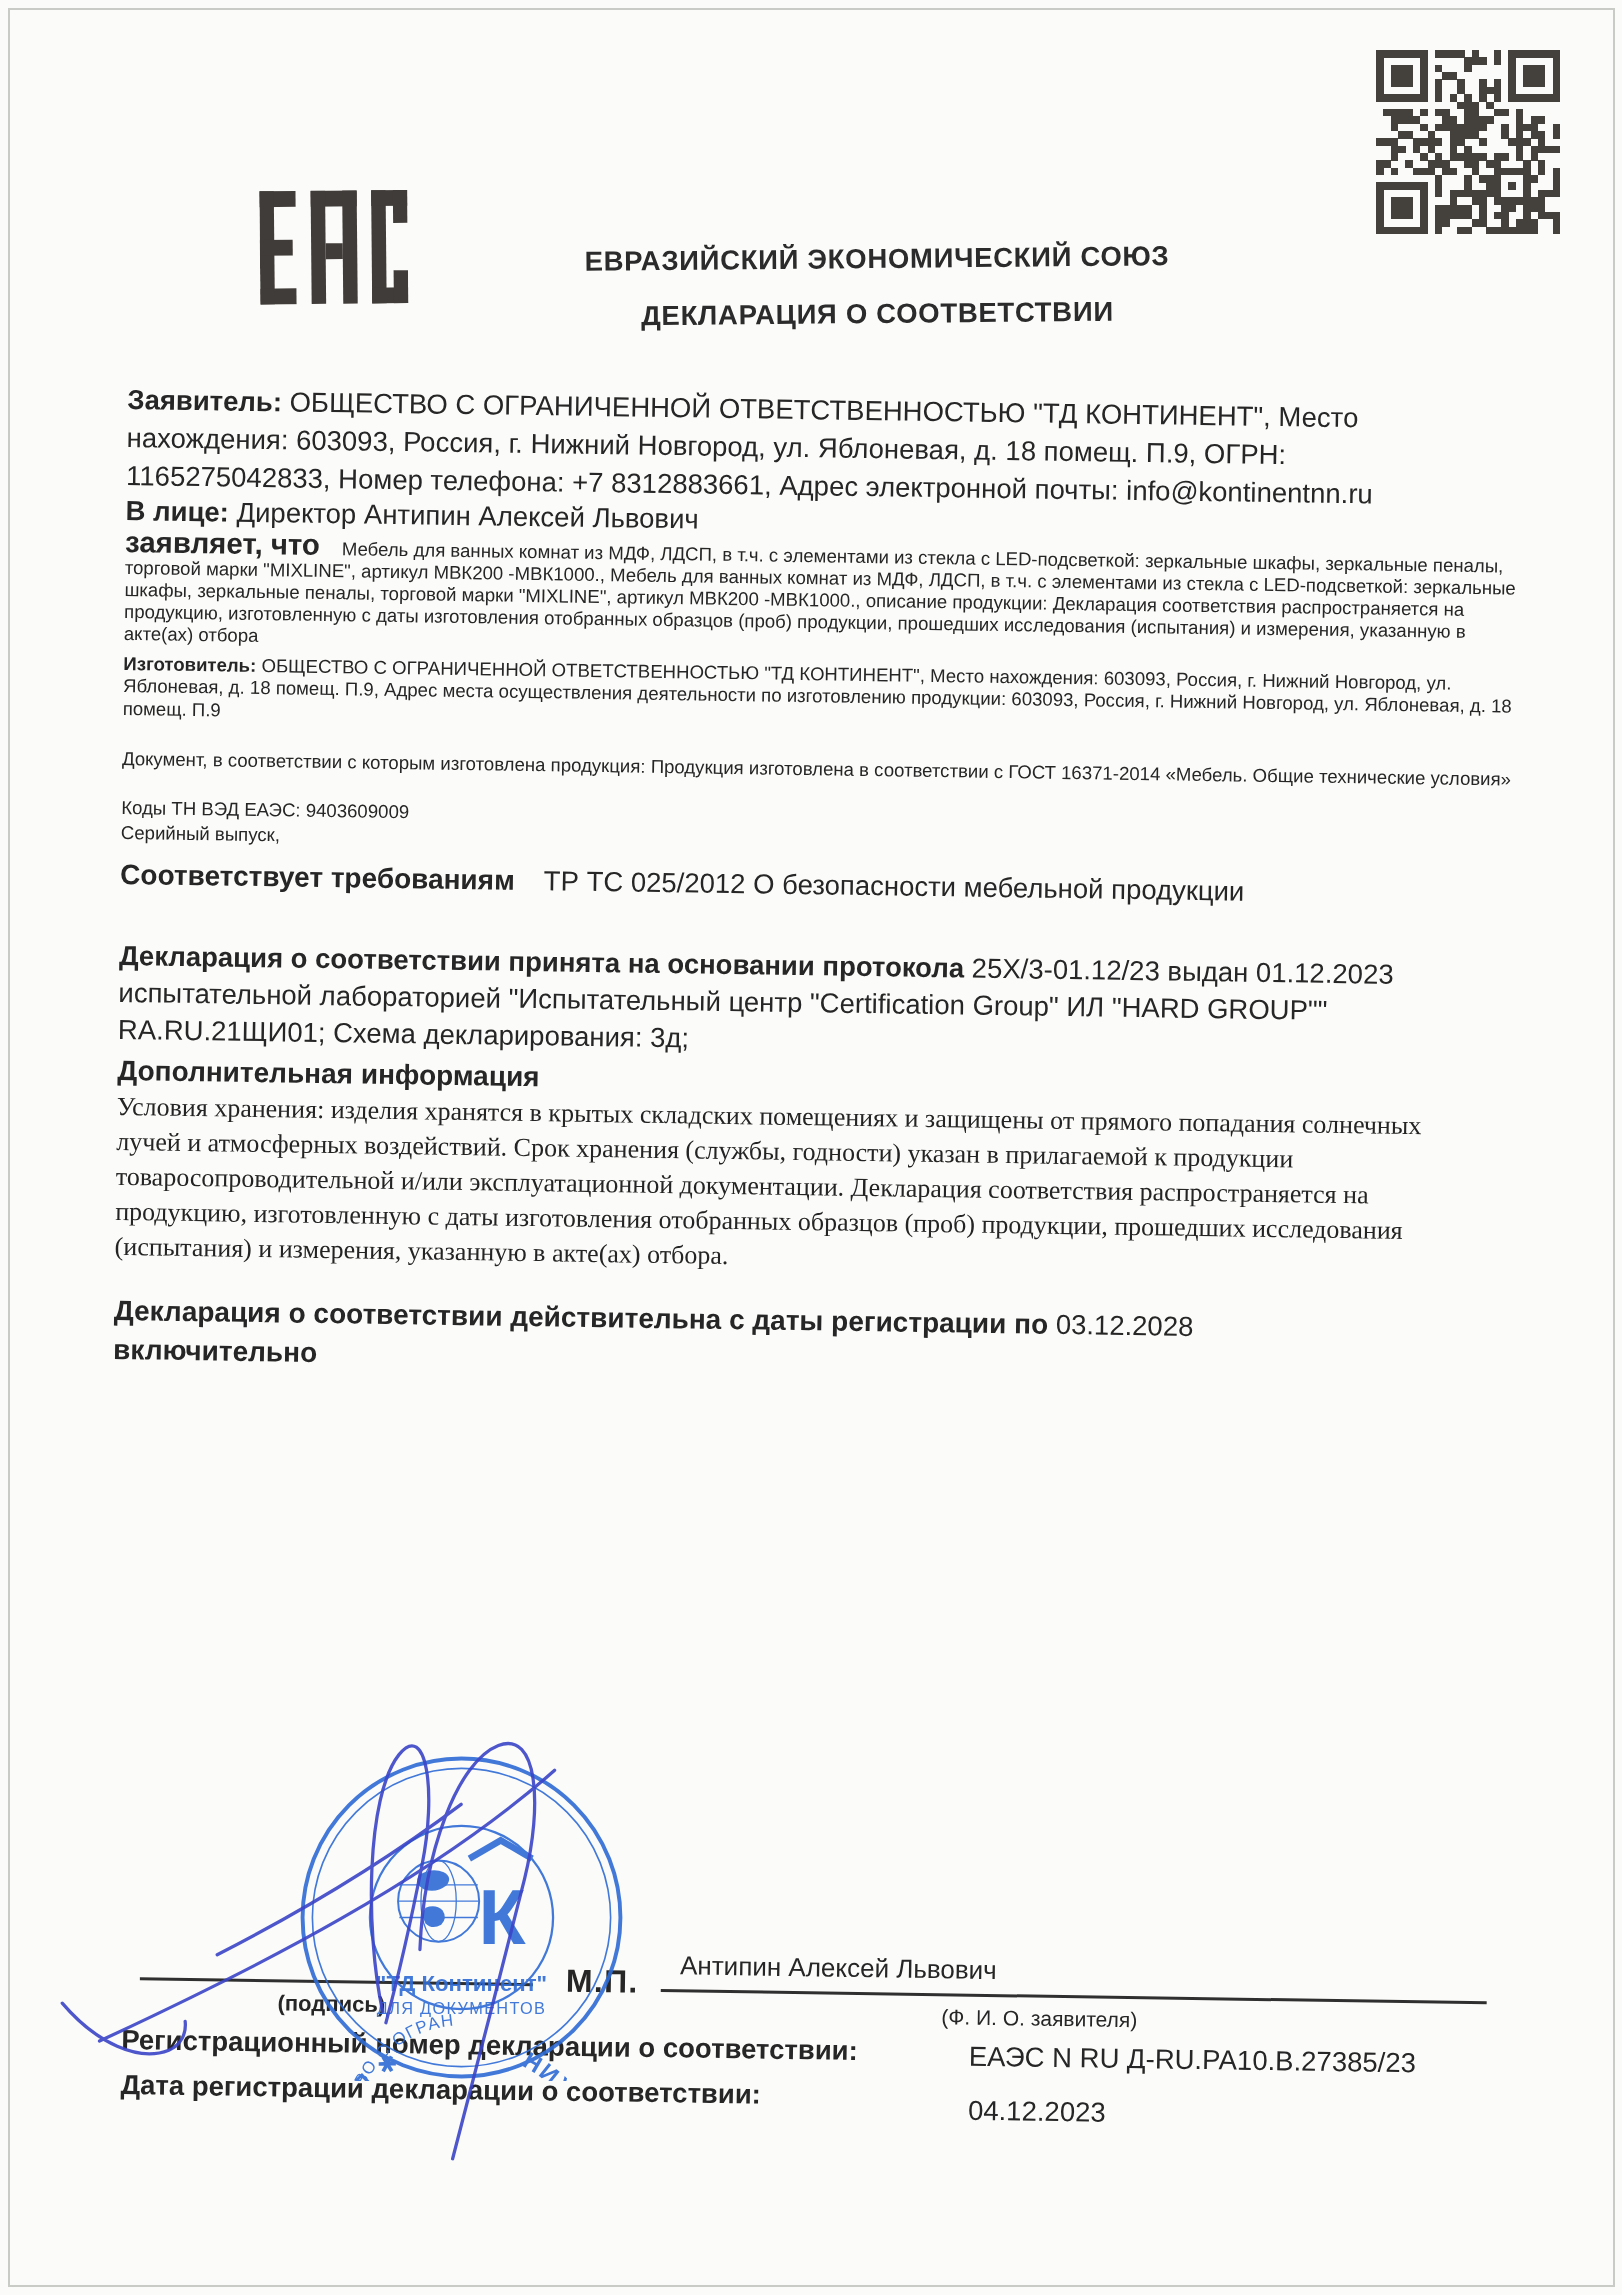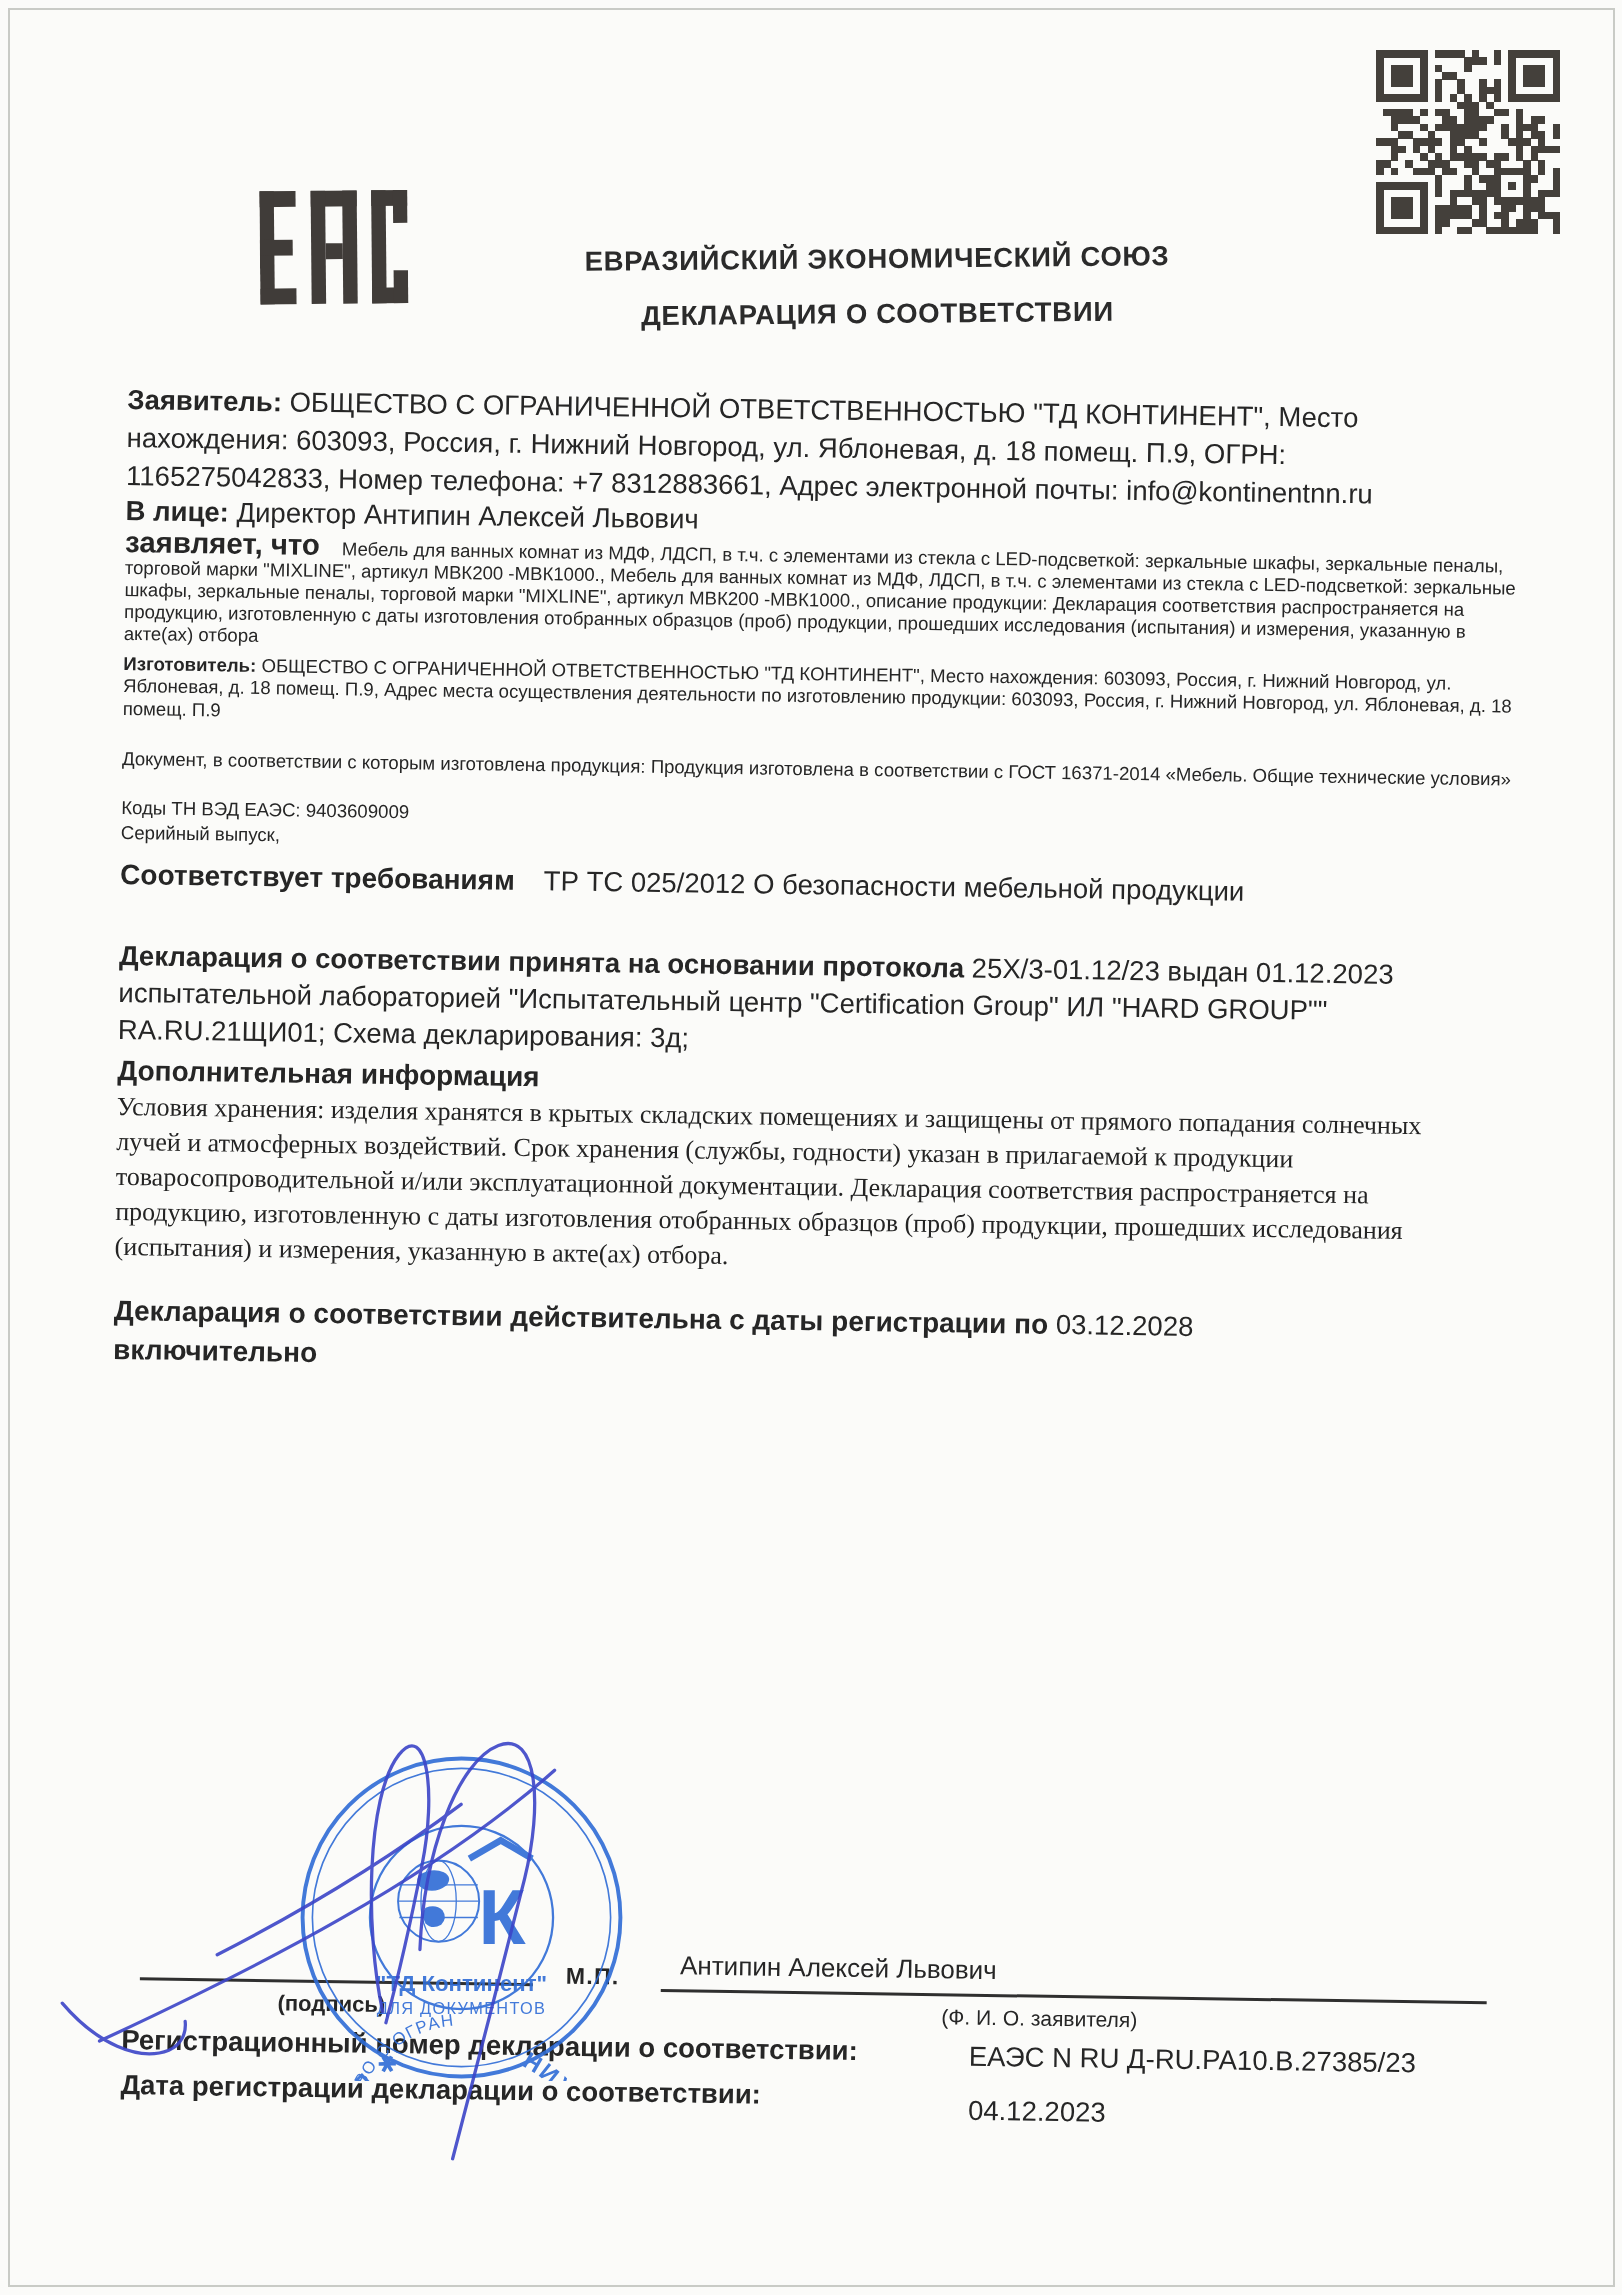--- a/index.html
+++ b/index.html
@@ -31,21 +31,21 @@
   .declare .lbl{font-size:29.4px;font-weight:bold;margin-right:22px;}
   .par-sm{font-size:18.6px;line-height:22.6px;width:1400px;}
   .complies{font-size:27.5px;width:1400px;}
   .complies .lbl{font-weight:bold;font-size:28px;margin-right:29px;}
   .basis{font-size:27.5px;line-height:37px;width:1283px;}
   .add-head{font-size:28px;font-weight:bold;}
   .par-serif{font-family:"Liberation Serif","DejaVu Serif",serif;font-size:26px;line-height:35px;width:1374px;color:#242424;}
   .validity{font-size:27.5px;line-height:39px;width:1374px;}
   .validity .lbl,.validity .suffix{font-weight:bold;font-size:28px;}
   .validity .suffix{display:block;}
-  .mp{font-size:23px;font-weight:bold;letter-spacing:1.3px;}
+  .mp{font-size:32px;font-weight:bold;letter-spacing:1.3px;}
   .fio{font-size:26px;}
   .sig-caption{font-size:22px;font-weight:bold;}
   .fio-caption{font-size:21px;}
   .hline{position:absolute;height:2.6px;background:#2f2f2f;}
   .footer-label{font-size:27.5px;font-weight:bold;position:absolute;white-space:nowrap;}
   .footer-value{font-size:27.5px;position:absolute;white-space:nowrap;}
   
   .stamp{position:absolute;left:298px;top:1754px;width:327px;height:327px;z-index:3;opacity:0.9;}
   .signature{position:absolute;left:39px;top:1701px;width:720px;height:497px;z-index:4;}
   .stamp text{font-family:"Liberation Sans","DejaVu Sans",sans-serif;}

